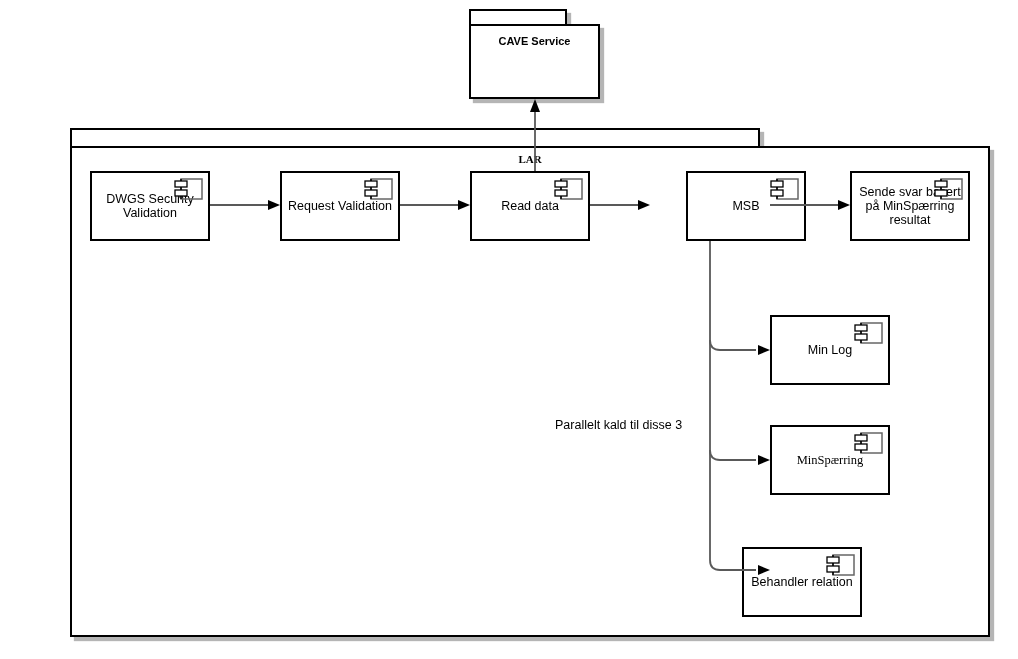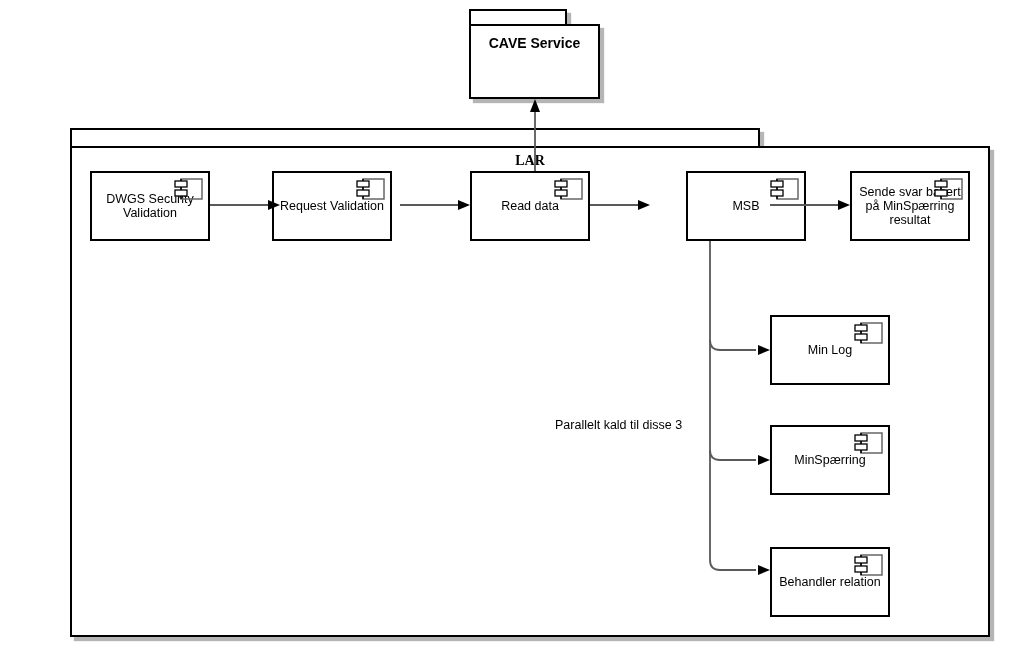--- a/index.html
+++ b/index.html
@@ -6,21 +6,21 @@
   .canvas{
     position:relative;width:1018px;height:659px;background:#ffffff;overflow:hidden;
     font-family:"Liberation Sans","DejaVu Sans",sans-serif;color:#000;
   }
   
   .pkg-tab,.pkg-body{
     position:absolute;background:#ffffff;border:2px solid #000000;
     box-shadow:4px 4px 1px #b5b5b5;box-sizing:border-box;
   }
   .pkg-title{
-    position:absolute;font-weight:bold;font-size:14px;text-align:center;
+    position:absolute;font-weight:bold;font-size:11px;text-align:center;
   }
   
   .comp{
     position:absolute;width:120px;height:70px;background:#ffffff;
     border:2px solid #000000;box-sizing:border-box;
   }
   .comp-label{
     position:absolute;left:2px;right:2px;top:0;bottom:0;
     display:flex;align-items:center;justify-content:center;text-align:center;
     font-size:12.5px;line-height:14px;z-index:1;
@@ -49,21 +49,21 @@
   <div class="comp" style="left:90px;top:171px;">
     <div class="comp-label">DWGS Security Validation</div>
     <svg class="comp-icon" viewBox="0 0 30 24">
       <rect x="7" y="2" width="21" height="20" fill="none" stroke="#666666" stroke-width="1.5"></rect>
       <line x1="7" y1="2" x2="7" y2="22" stroke="#000000" stroke-width="1.5"></line>
       <rect x="1" y="4" width="12" height="6" fill="#ffffff" stroke="#000000" stroke-width="1.3"></rect>
       <rect x="1" y="13" width="12" height="6" fill="#ffffff" stroke="#000000" stroke-width="1.3"></rect>
     </svg>
   </div>
 
-  <div class="comp" style="left:272px;top:171px;">
+  <div class="comp" style="left:280px;top:171px;">
     <div class="comp-label">Request Validation</div>
     <svg class="comp-icon" viewBox="0 0 30 24">
       <rect x="7" y="2" width="21" height="20" fill="none" stroke="#666666" stroke-width="1.5"></rect>
       <line x1="7" y1="2" x2="7" y2="22" stroke="#000000" stroke-width="1.5"></line>
       <rect x="1" y="4" width="12" height="6" fill="#ffffff" stroke="#000000" stroke-width="1.3"></rect>
       <rect x="1" y="13" width="12" height="6" fill="#ffffff" stroke="#000000" stroke-width="1.3"></rect>
     </svg>
   </div>
 
   <div class="comp" style="left:470px;top:171px;text-decoration:underline;">
@@ -99,31 +99,31 @@
   <div class="comp" style="left:770px;top:315px;">
     <div class="comp-label">Min Log</div>
     <svg class="comp-icon" viewBox="0 0 30 24">
       <rect x="7" y="2" width="21" height="20" fill="none" stroke="#666666" stroke-width="1.5"></rect>
       <line x1="7" y1="2" x2="7" y2="22" stroke="#000000" stroke-width="1.5"></line>
       <rect x="1" y="4" width="12" height="6" fill="#ffffff" stroke="#000000" stroke-width="1.3"></rect>
       <rect x="1" y="13" width="12" height="6" fill="#ffffff" stroke="#000000" stroke-width="1.3"></rect>
     </svg>
   </div>
 
-  <div class="comp" style="left:770px;top:425px;">
+  <div class="comp" style="left:770px;top:425px;font-family:Liberation Serif, serif;">
     <div class="comp-label">MinSpærring</div>
     <svg class="comp-icon" viewBox="0 0 30 24">
       <rect x="7" y="2" width="21" height="20" fill="none" stroke="#666666" stroke-width="1.5"></rect>
       <line x1="7" y1="2" x2="7" y2="22" stroke="#000000" stroke-width="1.5"></line>
       <rect x="1" y="4" width="12" height="6" fill="#ffffff" stroke="#000000" stroke-width="1.3"></rect>
       <rect x="1" y="13" width="12" height="6" fill="#ffffff" stroke="#000000" stroke-width="1.3"></rect>
     </svg>
   </div>
 
-  <div class="comp" style="left:770px;top:535px;margin-top:12px;">
+  <div class="comp" style="left:742px;top:535px;margin-top:12px;">
     <div class="comp-label">Behandler relation</div>
     <svg class="comp-icon" viewBox="0 0 30 24">
       <rect x="7" y="2" width="21" height="20" fill="none" stroke="#666666" stroke-width="1.5"></rect>
       <line x1="7" y1="2" x2="7" y2="22" stroke="#000000" stroke-width="1.5"></line>
       <rect x="1" y="4" width="12" height="6" fill="#ffffff" stroke="#000000" stroke-width="1.3"></rect>
       <rect x="1" y="13" width="12" height="6" fill="#ffffff" stroke="#000000" stroke-width="1.3"></rect>
     </svg>
   </div>
 
   <div class="note" style="left:555px;top:418px;width:160px;">Parallelt kald til disse 3</div>

